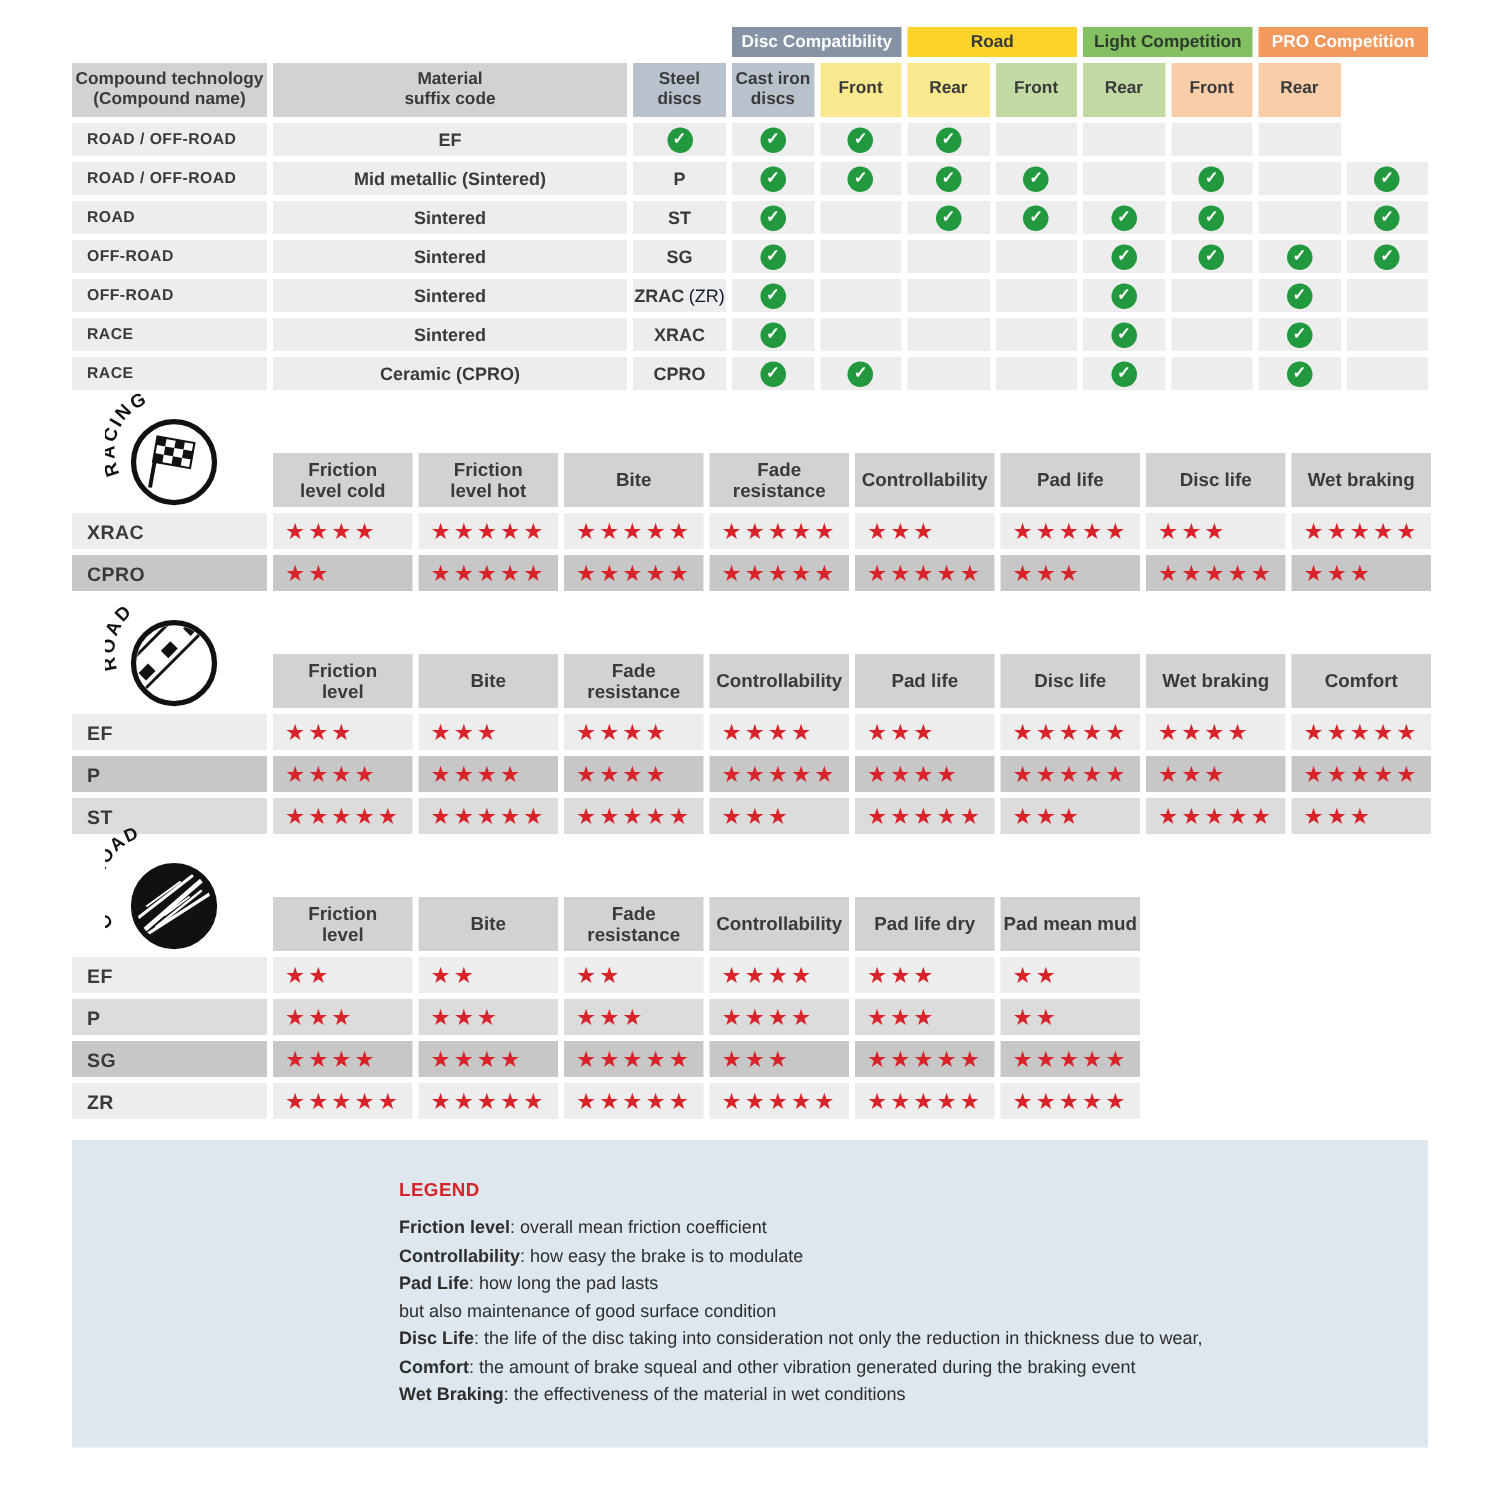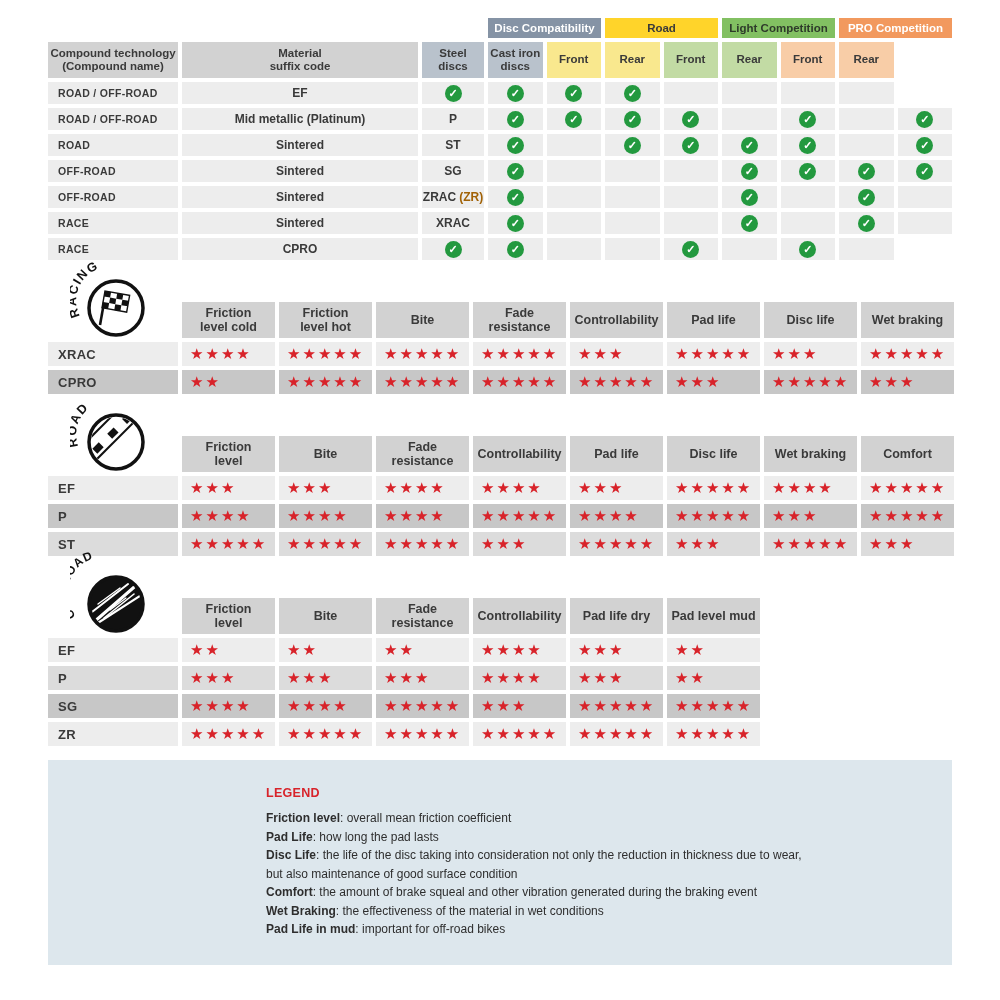--- a/index.html
+++ b/index.html
@@ -9,21 +9,21 @@
   
   .grid-row{display:grid;grid-template-columns:130px 236px 62px repeat(8,1fr);gap:4px;margin-bottom:4px;}
   .cell{display:flex;align-items:center;justify-content:center;text-align:center;box-sizing:border-box;}
   .spacer3{grid-column:span 3;}
   .span2{grid-column:span 2;}
   .band{height:20px;font-size:11.5px;font-weight:bold;}
   .hdr{height:36px;background:#d2d2d2;font-size:11.5px;font-weight:bold;white-space:pre-line;line-height:1.15;}
   .data{height:22px;background:#ededed;font-size:12px;}
   .use-cell{justify-content:flex-start;padding-left:10px;font-size:10.5px;font-weight:600;letter-spacing:.3px;}
   .bold{font-weight:600;}
-  .note{color:#a16207;font-weight:700;margin-left:3px;}
+  .note{color:#0f172a;font-weight:400;margin-left:3px;}
   .check{width:17px;height:17px;border-radius:50%;background:#23993f;color:#fff;font-size:11px;font-weight:bold;
          display:flex;align-items:center;justify-content:center;line-height:1;}
 
   
   .rate-section{position:relative;margin-top:12px;padding-top:30px;}
   .rate-icon{position:absolute;left:22px;top:-16px;width:86px;height:86px;}
   .rate-row{display:grid;grid-template-columns:130px repeat(8,93px);gap:4px;margin-bottom:4px;}
   .rate-row.cols6{grid-template-columns:130px repeat(6,93px);}
   .rhdr{height:36px;background:#d2d2d2;font-size:12.5px;font-weight:bold;white-space:pre-line;line-height:1.15;}
   .rlabel{height:24px;justify-content:flex-start;padding-left:10px;font-size:13px;font-weight:600;letter-spacing:.3px;}
@@ -85,21 +85,21 @@
           <div class="cell data">
             <div class="check" style="background: rgb(35, 153, 63);">✓</div>
           </div>
           <div class="cell data"></div>
           <div class="cell data"></div>
           <div class="cell data"></div>
           <div class="cell data"></div>
         </div>
         <div class="grid-row">
           <div class="cell data use-cell">ROAD / OFF-ROAD</div>
-          <div class="cell data bold">Mid metallic (Platinum)</div>
+          <div class="cell data bold">Mid metallic (Sintered)</div>
           <div class="cell data bold">P</div>
           <div class="cell data">
             <div class="check" style="background: rgb(35, 153, 63);">✓</div>
           </div>
           <div class="cell data">
             <div class="check" style="background: rgb(35, 153, 63);">✓</div>
           </div>
           <div class="cell data">
             <div class="check" style="background: rgb(35, 153, 63);">✓</div>
           </div>
@@ -196,20 +196,21 @@
             <div class="check" style="background: rgb(35, 153, 63);">✓</div>
           </div>
           <div class="cell data"></div>
           <div class="cell data">
             <div class="check" style="background: rgb(35, 153, 63);">✓</div>
           </div>
           <div class="cell data"></div>
         </div>
         <div class="grid-row">
           <div class="cell data use-cell">RACE</div>
+          <div class="cell data bold">Ceramic (CPRO)</div>
           <div class="cell data bold">CPRO</div>
           <div class="cell data">
             <div class="check" style="background: rgb(35, 153, 63);">✓</div>
           </div>
           <div class="cell data">
             <div class="check" style="background: rgb(35, 153, 63);">✓</div>
           </div>
           <div class="cell data"></div>
           <div class="cell data"></div>
           <div class="cell data">
@@ -376,21 +377,21 @@
     <div id="rt-offroad">
         <div class="rate-row cols6">
           <div></div>
           <div class="cell rhdr">Friction
 level</div>
           <div class="cell rhdr">Bite</div>
           <div class="cell rhdr">Fade
 resistance</div>
           <div class="cell rhdr">Controllability</div>
           <div class="cell rhdr">Pad life dry</div>
-          <div class="cell rhdr">Pad level mud</div>
+          <div class="cell rhdr">Pad mean mud</div>
         </div>
         <div class="rate-row cols6">
           <div class="cell rlabel s-light">EF</div>
           <div class="cell stars s-light" style="color: rgb(216, 35, 42);">★★</div>
           <div class="cell stars s-light" style="color: rgb(216, 35, 42);">★★</div>
           <div class="cell stars s-light" style="color: rgb(216, 35, 42);">★★</div>
           <div class="cell stars s-light" style="color: rgb(216, 35, 42);">★★★★</div>
           <div class="cell stars s-light" style="color: rgb(216, 35, 42);">★★★</div>
           <div class="cell stars s-light" style="color: rgb(216, 35, 42);">★★</div>
         </div>
@@ -421,22 +422,22 @@
           <div class="cell stars s-light" style="color: rgb(216, 35, 42);">★★★★★</div>
           <div class="cell stars s-light" style="color: rgb(216, 35, 42);">★★★★★</div>
         </div>
       </div>
   </section>
 
   <div class="legend">
     <div class="legend-title">LEGEND</div>
     <div id="legend-items">
         <div class="legend-line"><b>Friction level</b><span>: overall mean friction coefficient</span></div>
+        <div class="legend-line"><b>Controllability</b><span>: how easy the brake is to modulate</span></div>
         <div class="legend-line"><b>Pad Life</b><span>: how long the pad lasts</span></div>
+        <div class="legend-line"><span>but also maintenance of good surface condition</span></div>
         <div class="legend-line"><b>Disc Life</b><span>: the life of the disc taking into consideration not only the reduction in thickness due to wear,</span></div>
-        <div class="legend-line"><span>but also maintenance of good surface condition</span></div>
         <div class="legend-line"><b>Comfort</b><span>: the amount of brake squeal and other vibration generated during the braking event</span></div>
         <div class="legend-line"><b>Wet Braking</b><span>: the effectiveness of the material in wet conditions</span></div>
-        <div class="legend-line"><b>Pad Life in mud</b><span>: important for off-road bikes</span></div>
       </div>
   </div>
 
 </div>
 
 </body></html>

